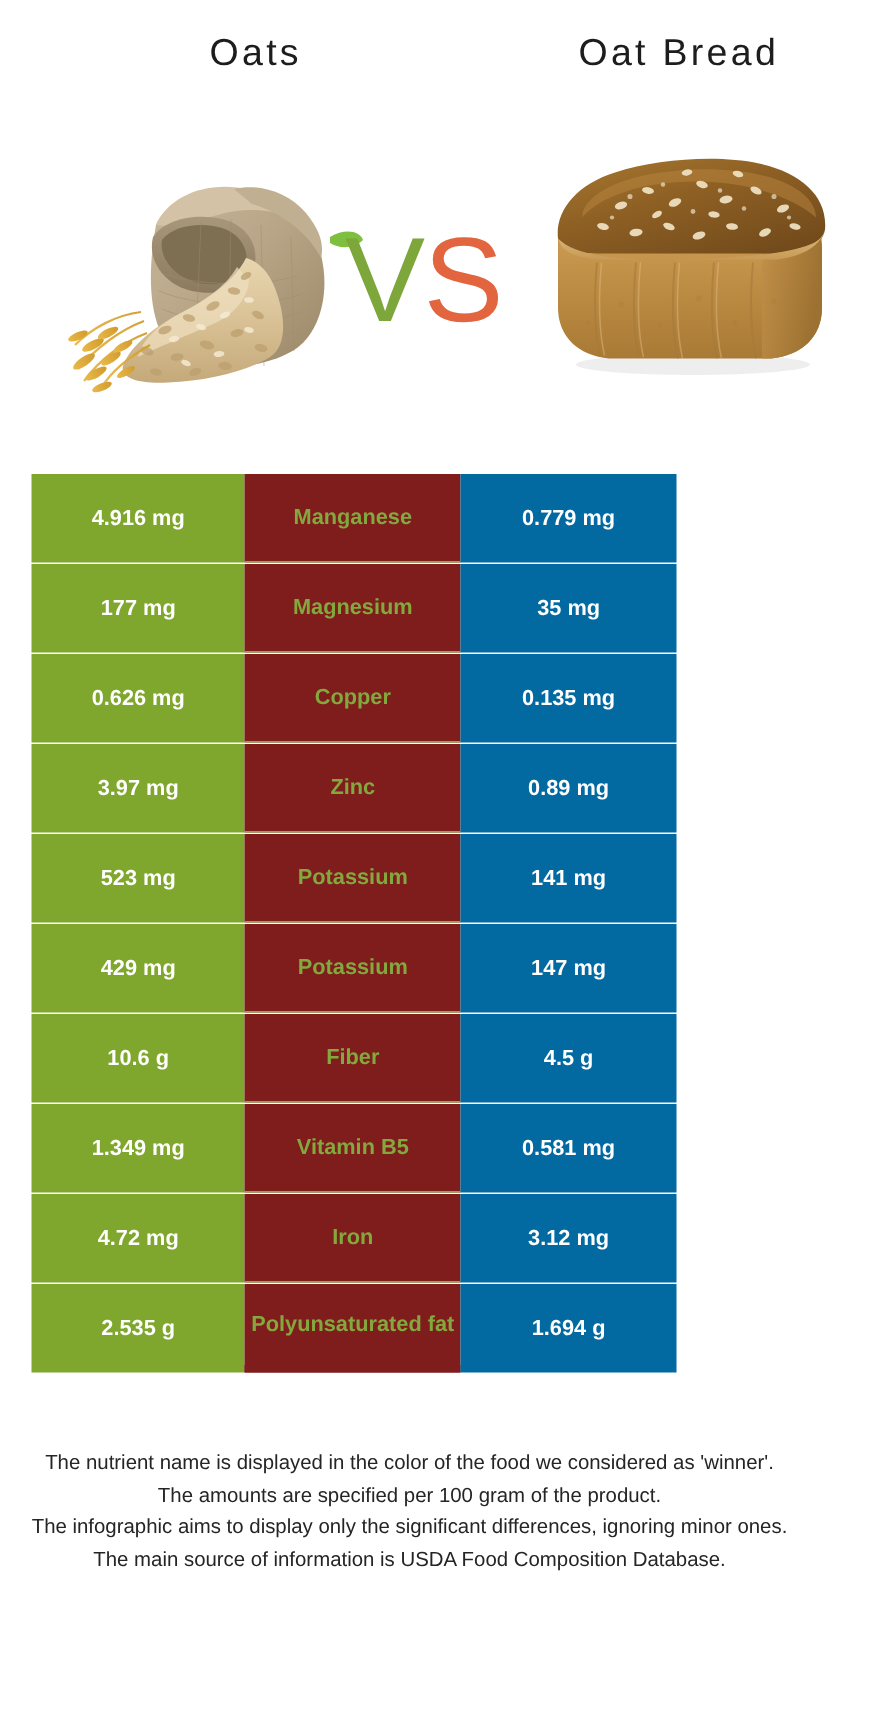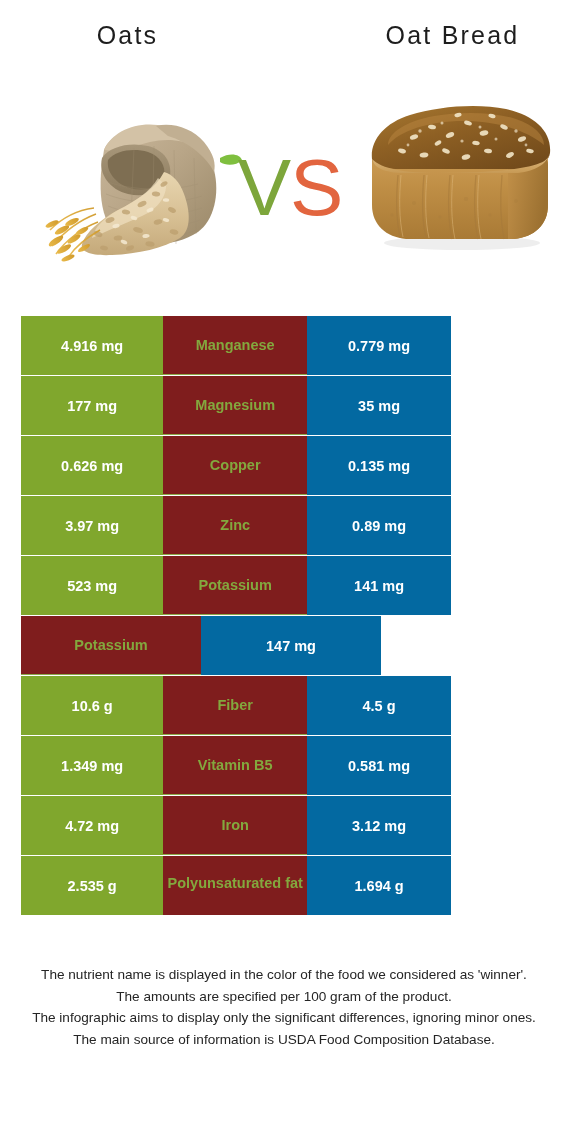--- a/index.html
+++ b/index.html
@@ -26,32 +26,32 @@
     position: absolute;
     top: 21px;
     font-family: "Liberation Sans", sans-serif;
     font-size: 25px;
     font-weight: 300;
     letter-spacing: 2.2px;
     color: #1d1d1d;
     text-align: center;
     white-space: nowrap;
   }
-  #title-left  { left: 0;   width: 255px; }
+  #title-left  { left: 0;   width: 255px; padding-left: 43px; }
   #title-right { left: 325px; width: 255px; }
 
   
   #vs-wrap {
     position: absolute;
     left: 230px;
     top: 137px;
     width: 120px;
     height: 100px;
     z-index: 5;
-    text-align: center;
+    text-align: left;
     line-height: 100px;
     white-space: nowrap;
   }
   .vs-letter {
     font-family: "Liberation Sans", sans-serif;
     font-size: 80px;
     font-weight: 300;
     letter-spacing: -1px;
     vertical-align: middle;
   }
@@ -105,21 +105,21 @@
   .cell-right {
     width: 180px;
     background: #0369a1;
     color: #ffffff;
     font-weight: 600;
   }
 
   
   #footer {
     position: absolute;
-    left: 16px;
+    left: 5px;
     top: 964px;
     width: 536px;
     text-align: center;
     font-family: "Liberation Sans", sans-serif;
     font-size: 13.6px;
     line-height: 21.5px;
     color: #252525;
   }
   #footer div { white-space: normal; }
 </style>
@@ -367,20 +367,21 @@
     <div class="cell cell-right">0.89 mg</div>
   </div>
 
   <div class="row">
     <div class="cell cell-left">523 mg</div>
     <div class="cell cell-mid">Potassium</div>
     <div class="cell cell-right">141 mg</div>
   </div>
 
   <div class="row">
+    <div class="cell cell-left">429 mg</div>
     <div class="cell cell-mid">Potassium</div>
     <div class="cell cell-right">147 mg</div>
   </div>
 
   <div class="row">
     <div class="cell cell-left">10.6 g</div>
     <div class="cell cell-mid">Fiber</div>
     <div class="cell cell-right">4.5 g</div>
   </div>
 

